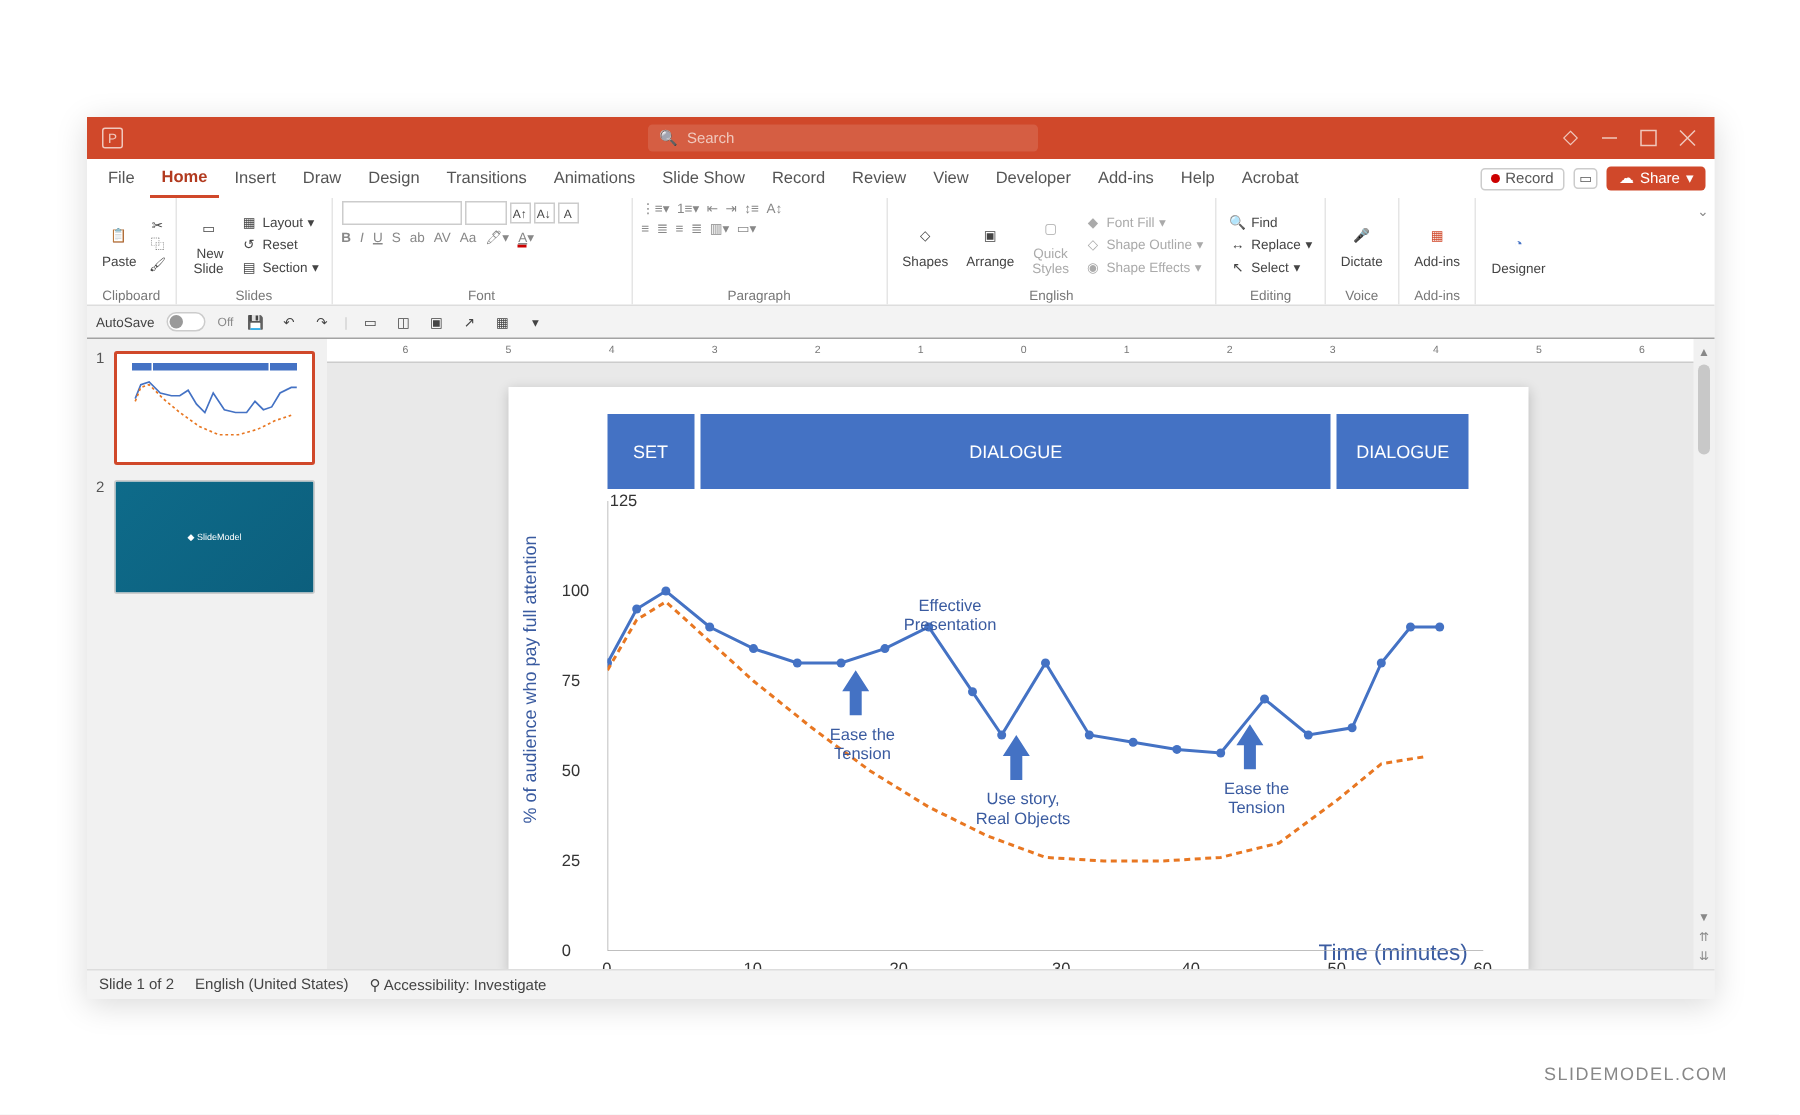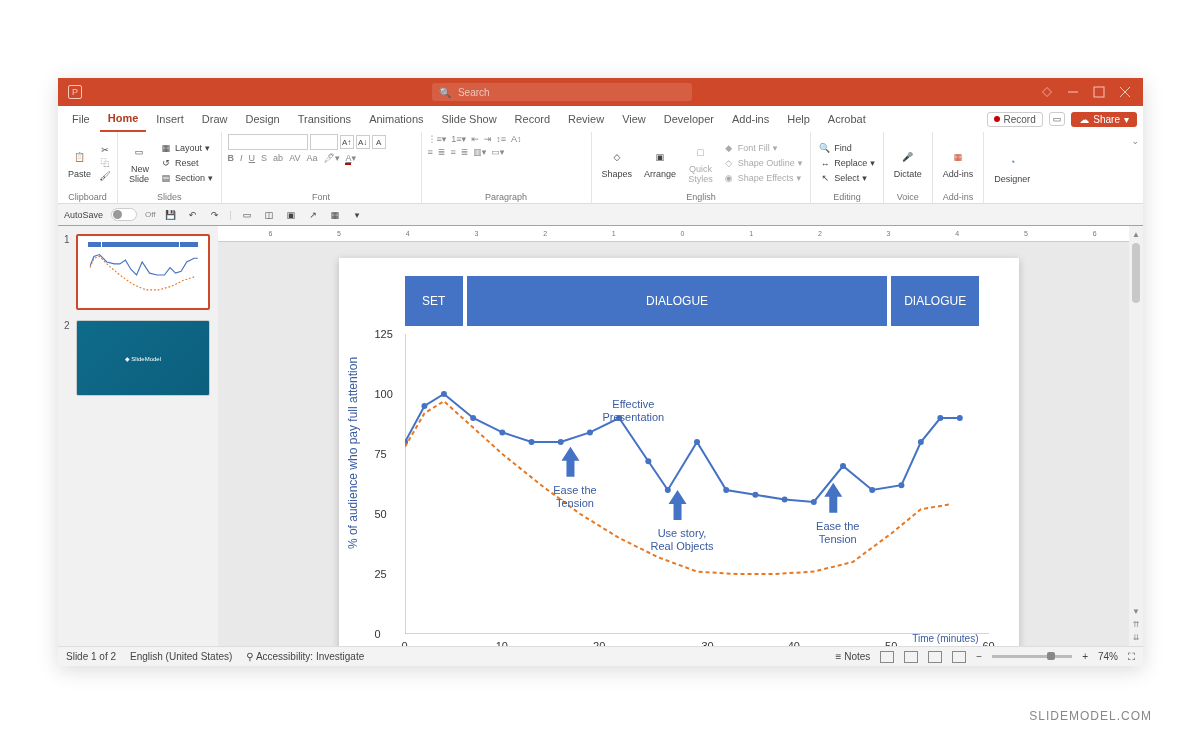--- a/index.html
+++ b/index.html
@@ -58,21 +58,21 @@
 .stage { flex: 1; background: #e9e9e9; display: flex; align-items: flex-start; justify-content: center; padding: 16px 20px 30px 30px; position: relative; overflow: hidden; }
 .slide { width: 680px; height: 390px; background: #fff; box-shadow: 0 2px 8px rgba(0,0,0,0.2); position: relative; }
 .scroll-v { width: 14px; background: #f1f1f1; display: flex; flex-direction: column; align-items: center; padding: 4px 0; gap: 4px; }
 .scroll-thumb { width: 8px; height: 60px; background: #c8c8c8; border-radius: 4px; }
 
 
 .chart { position: absolute; inset: 0; padding: 18px 30px 26px 56px; }
 .phases { display: flex; gap: 4px; margin-left: 10px; margin-bottom: 8px; }
 .phase { background: #4472c4; color: #fff; font-size: 12px; font-weight: 500; text-align: center; padding: 18px 0; }
 .ylabel { position: absolute; left: 14px; top: 50%; transform: translate(-50%, -50%) rotate(-90deg); font-size: 12px; color: #3a5ba0; white-space: nowrap; }
-.xlabel { position: absolute; right: 40px; bottom: 4px; font-size: 10px; color: #3a5ba0; }
+.xlabel { position: absolute; right: 40px; bottom: 4px; font-size: 15px; color: #3a5ba0; }
 .plot { position: relative; height: 300px; margin-left: 10px; }
 .ytick { position: absolute; left: -30px; font-size: 11px; color: #333; transform: translateY(-50%); }
 .xtick { position: absolute; bottom: -18px; font-size: 11px; color: #333; transform: translateX(-50%); }
 .plot svg { position: absolute; inset: 0; }
 .anno { position: absolute; font-size: 11px; color: #3a5ba0; text-align: center; line-height: 1.2; }
 
 
 .status { height: 20px; background: #f3f3f3; border-top: 1px solid #ddd; display: flex; align-items: center; font-size: 10px; color: #444; padding: 0 8px; gap: 14px; }
 .status .right { margin-left: auto; display: flex; align-items: center; gap: 10px; }
 .vbtn { width: 14px; height: 12px; border: 1px solid #888; cursor: pointer; }
@@ -359,21 +359,21 @@
               <div class="phase" style="flex:0 0 10%">SET</div>
               <div class="phase" style="flex:0 0 72%">DIALOGUE</div>
               <div class="phase" style="flex:0 0 15%">DIALOGUE</div>
             </div>
             <div class="plot" id="plot">
                 <div class="ytick" style="top: 300px;">0</div>
                 <div class="ytick" style="top: 240px;">25</div>
                 <div class="ytick" style="top: 180px;">50</div>
                 <div class="ytick" style="top: 120px;">75</div>
                 <div class="ytick" style="top: 60px;">100</div>
-                <div class="ytick" style="top: 0px;">125</div>
+                <div class="ytick" style="top: 0px; margin-left: 32px;">125</div>
                 <div class="xtick" style="left: 0px;">0</div>
                 <div class="xtick" style="left: 97.3333px;">10</div>
                 <div class="xtick" style="left: 194.667px;">20</div>
                 <div class="xtick" style="left: 303px;">30</div>
                 <div class="xtick" style="left: 389.333px;">40</div>
                 <div class="xtick" style="left: 486.667px;">50</div>
                 <div class="xtick" style="left: 584px;">60</div>
                 <svg viewBox="0 0 584 300" width="584" height="300">
                   <path d="M0,0 L0,300 L584,300" fill="none" stroke="#aaa" stroke-width="1"></path>
                   <path d="M0,108 L19.466666666666665,72 L38.93333333333333,60 L68.13333333333334,84 L97.33333333333333,98.39999999999998 L126.53333333333333,108 L155.73333333333332,108 L184.93333333333334,98.39999999999998 L214.13333333333333,84 L243.33333333333334,127.20000000000002 L262.8,156 L292,108 L321.20000000000005,156 L350.4,160.79999999999998 L379.6,165.6 L408.79999999999995,168 L438,131.99999999999997 L467.20000000000005,156 L496.4,151.2 L515.8666666666667,108 L535.3333333333333,84 L554.8,84" fill="none" stroke="#4472c4" stroke-width="2"></path>
@@ -421,29 +421,17 @@
       <span style="font-size:8px;color:#888">▼</span>
       <span style="font-size:8px;color:#888">⇈</span>
       <span style="font-size:8px;color:#888">⇊</span>
     </div>
   </div>
 
   <div class="status">
     <span>Slide 1 of 2</span>
     <span>English (United States)</span>
     <span>⚲ <span>Accessibility: Investigate</span></span>
-    <div class="right">
-      <span>≡ <span>Notes</span></span>
-      <span class="vbtn"></span>
-      <span class="vbtn"></span>
-      <span class="vbtn"></span>
-      <span class="vbtn"></span>
-      <span>−</span>
-      <div class="zoom-slider"></div>
-      <span>+</span>
-      <span>74%</span>
-      <span>⛶</span>
-    </div>
   </div>
 
 </div>
 
 <div class="watermark">SLIDEMODEL.COM</div>
 
 </body></html>

